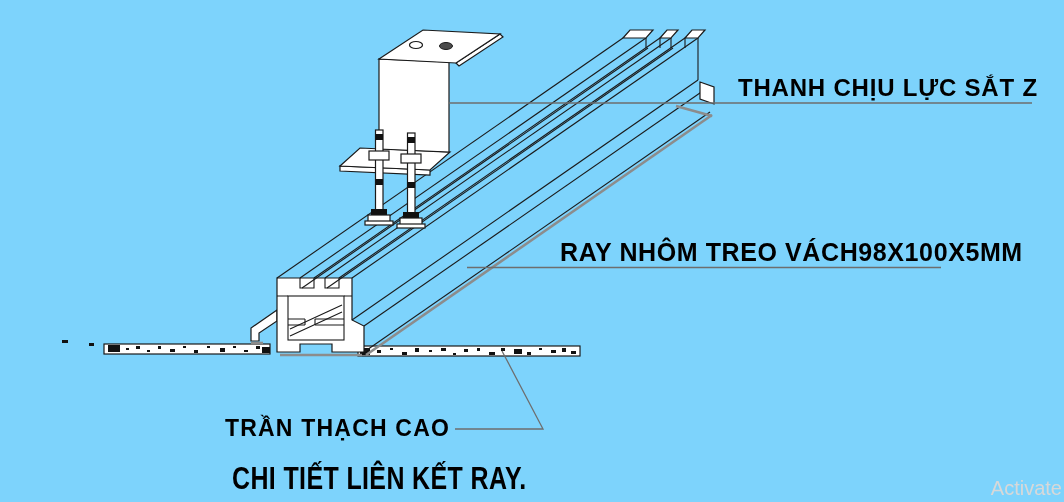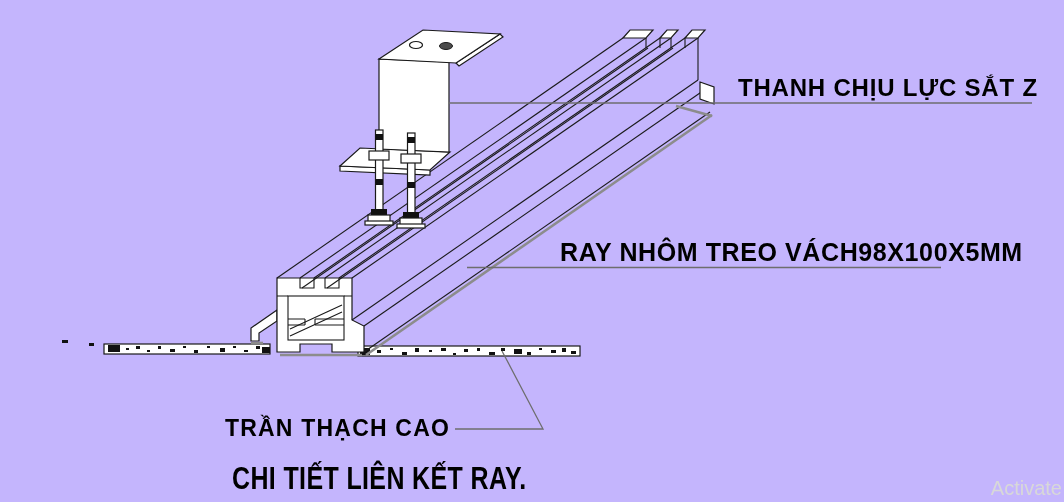--- a/index.html
+++ b/index.html
@@ -1,16 +1,16 @@
 <!DOCTYPE html>
 <html><head>
 <meta charset="utf-8">
 <style>
   html,body{margin:0;padding:0;background:#fff;}
-  .stage{position:relative;width:1064px;height:502px;background:#c4b5fd;overflow:hidden;
+  .stage{position:relative;width:1064px;height:502px;background:#7dd3fc;overflow:hidden;
          font-family:"Liberation Sans",sans-serif;}
   svg{display:block;}
   .ln{fill:none;stroke:#1a1a1a;stroke-width:1.1;stroke-linecap:butt;}
   .fw{fill:#ffffff;stroke:#1a1a1a;stroke-width:1.2;}
   .blk{fill:#111111;stroke:none;}
   .grayln{fill:none;stroke:#8c8c8c;stroke-width:2.6;}
   .leader{fill:none;stroke:#6e6e6e;stroke-width:1.3;}
   .spk{fill:#111111;stroke:none;}
   .lbl{font-family:"Liberation Sans",sans-serif;font-weight:bold;fill:#000000;}
   .t-callout{font-size:24px;letter-spacing:0.8px;}

